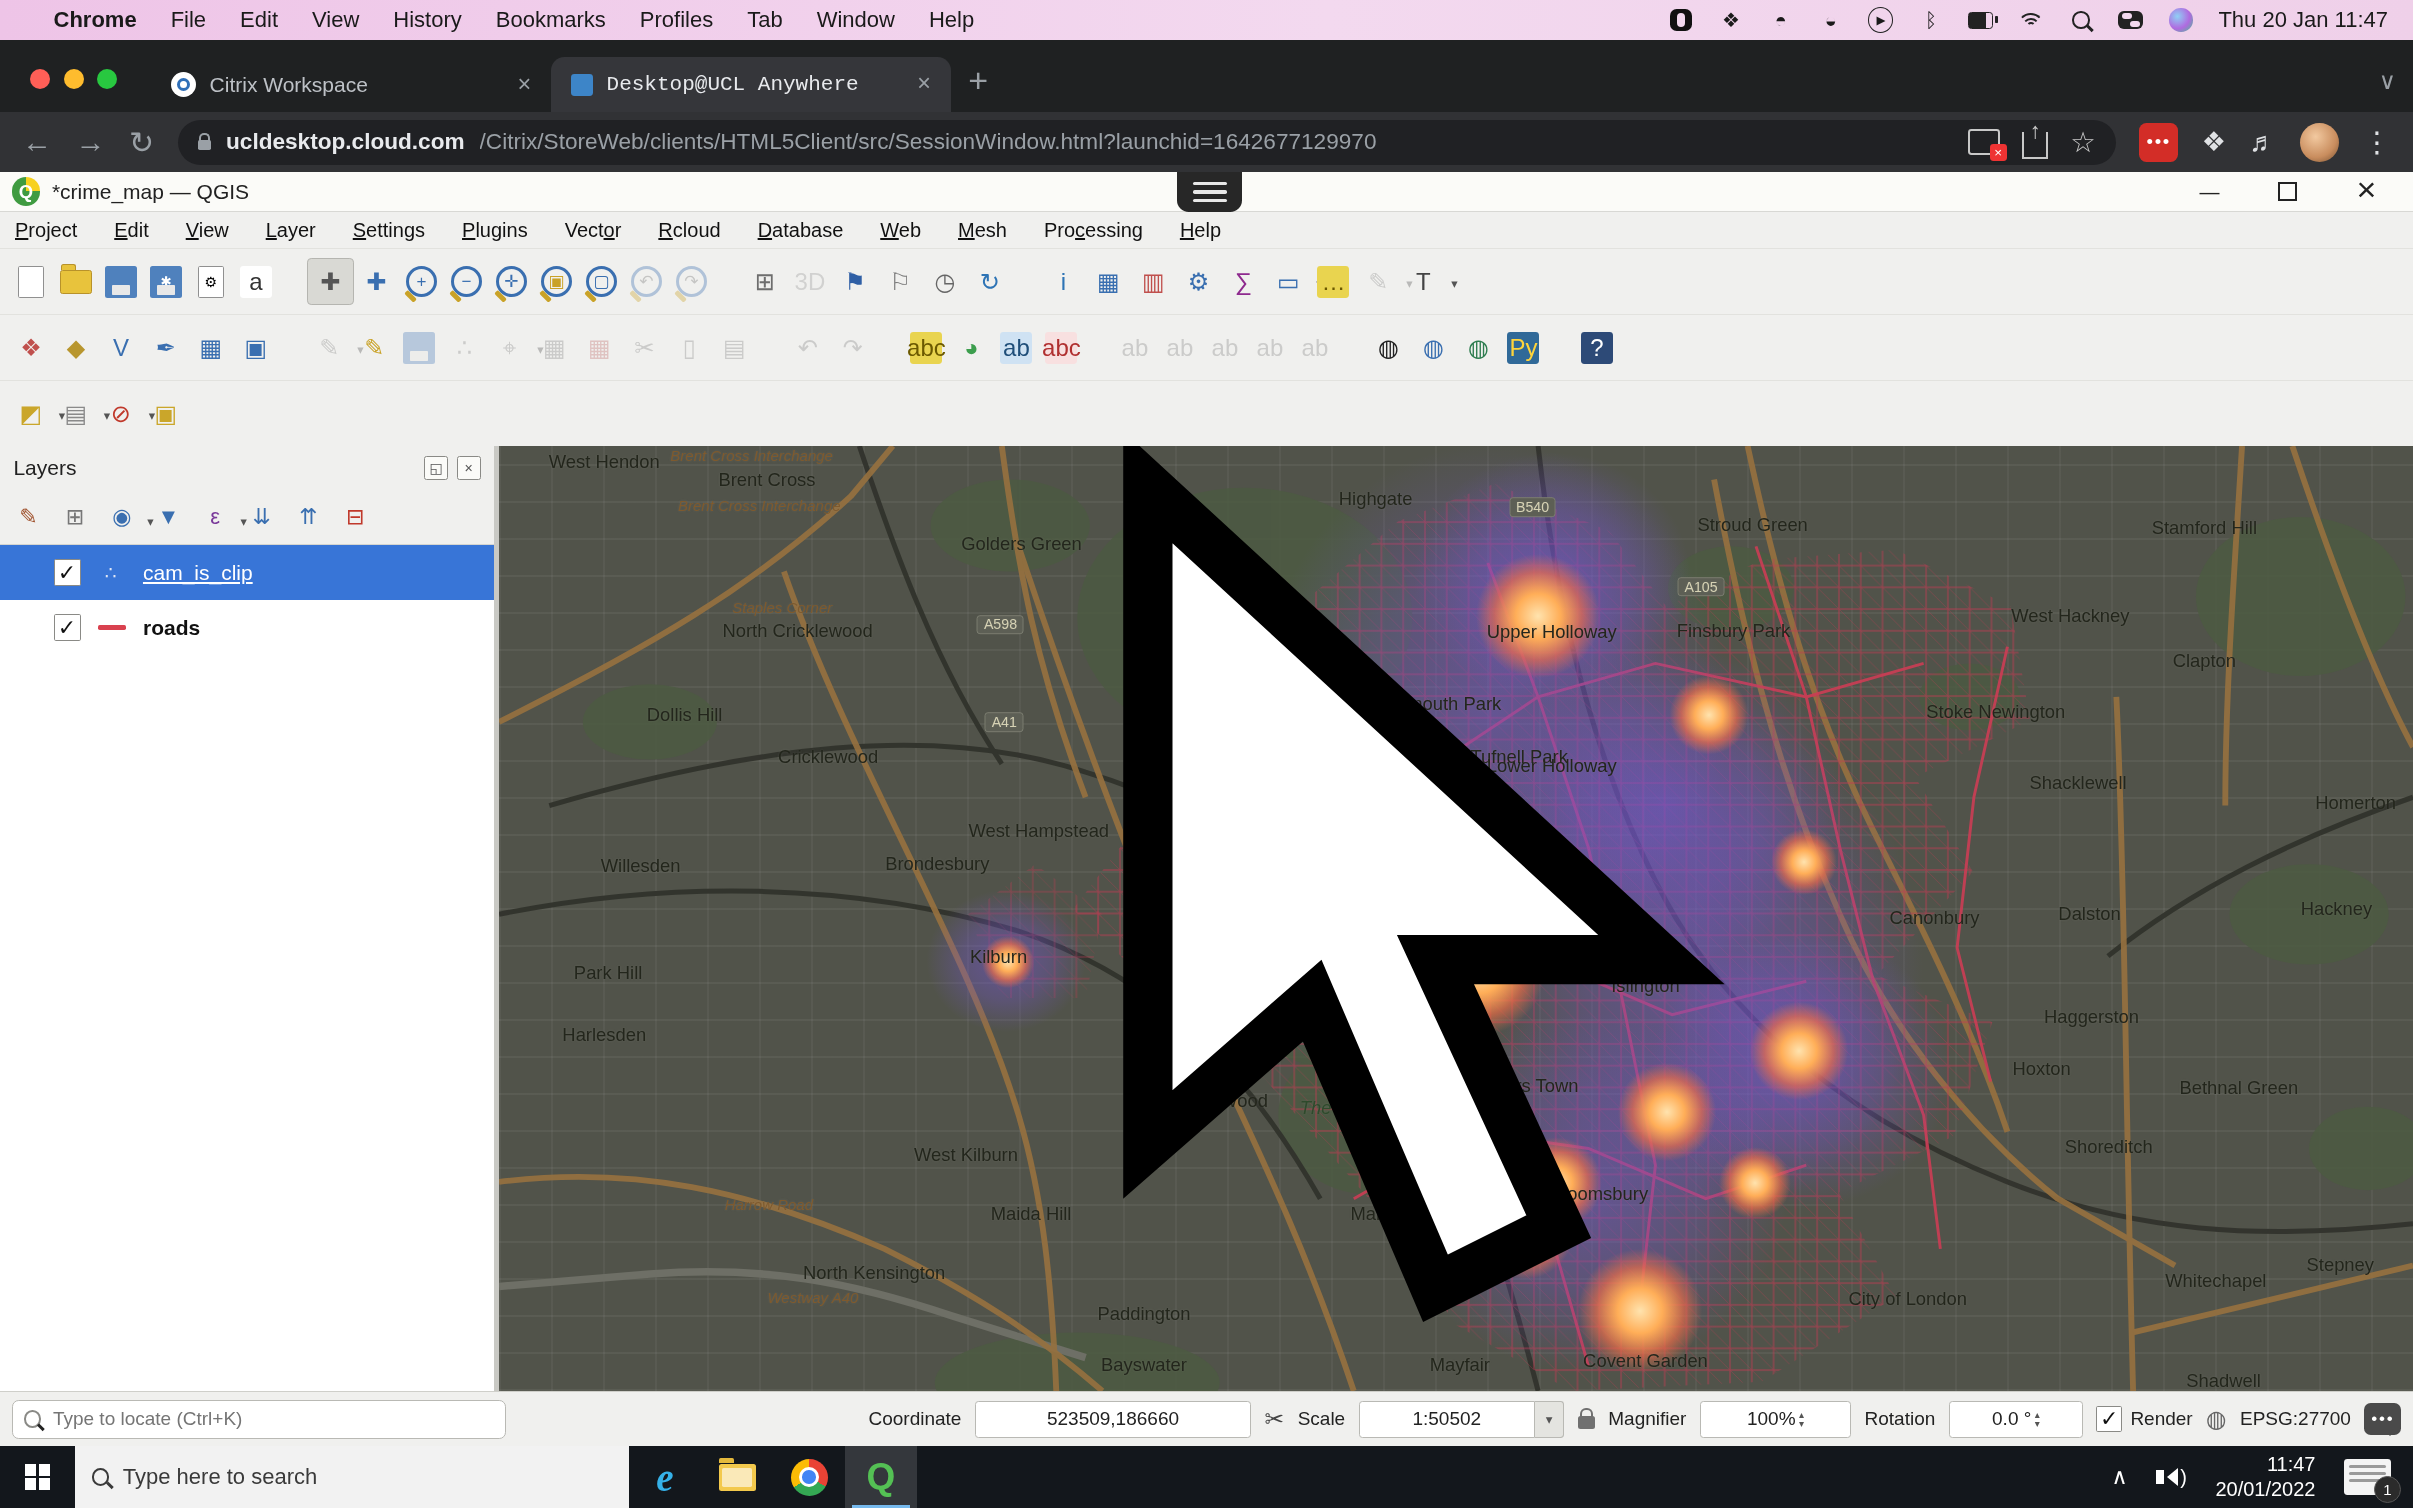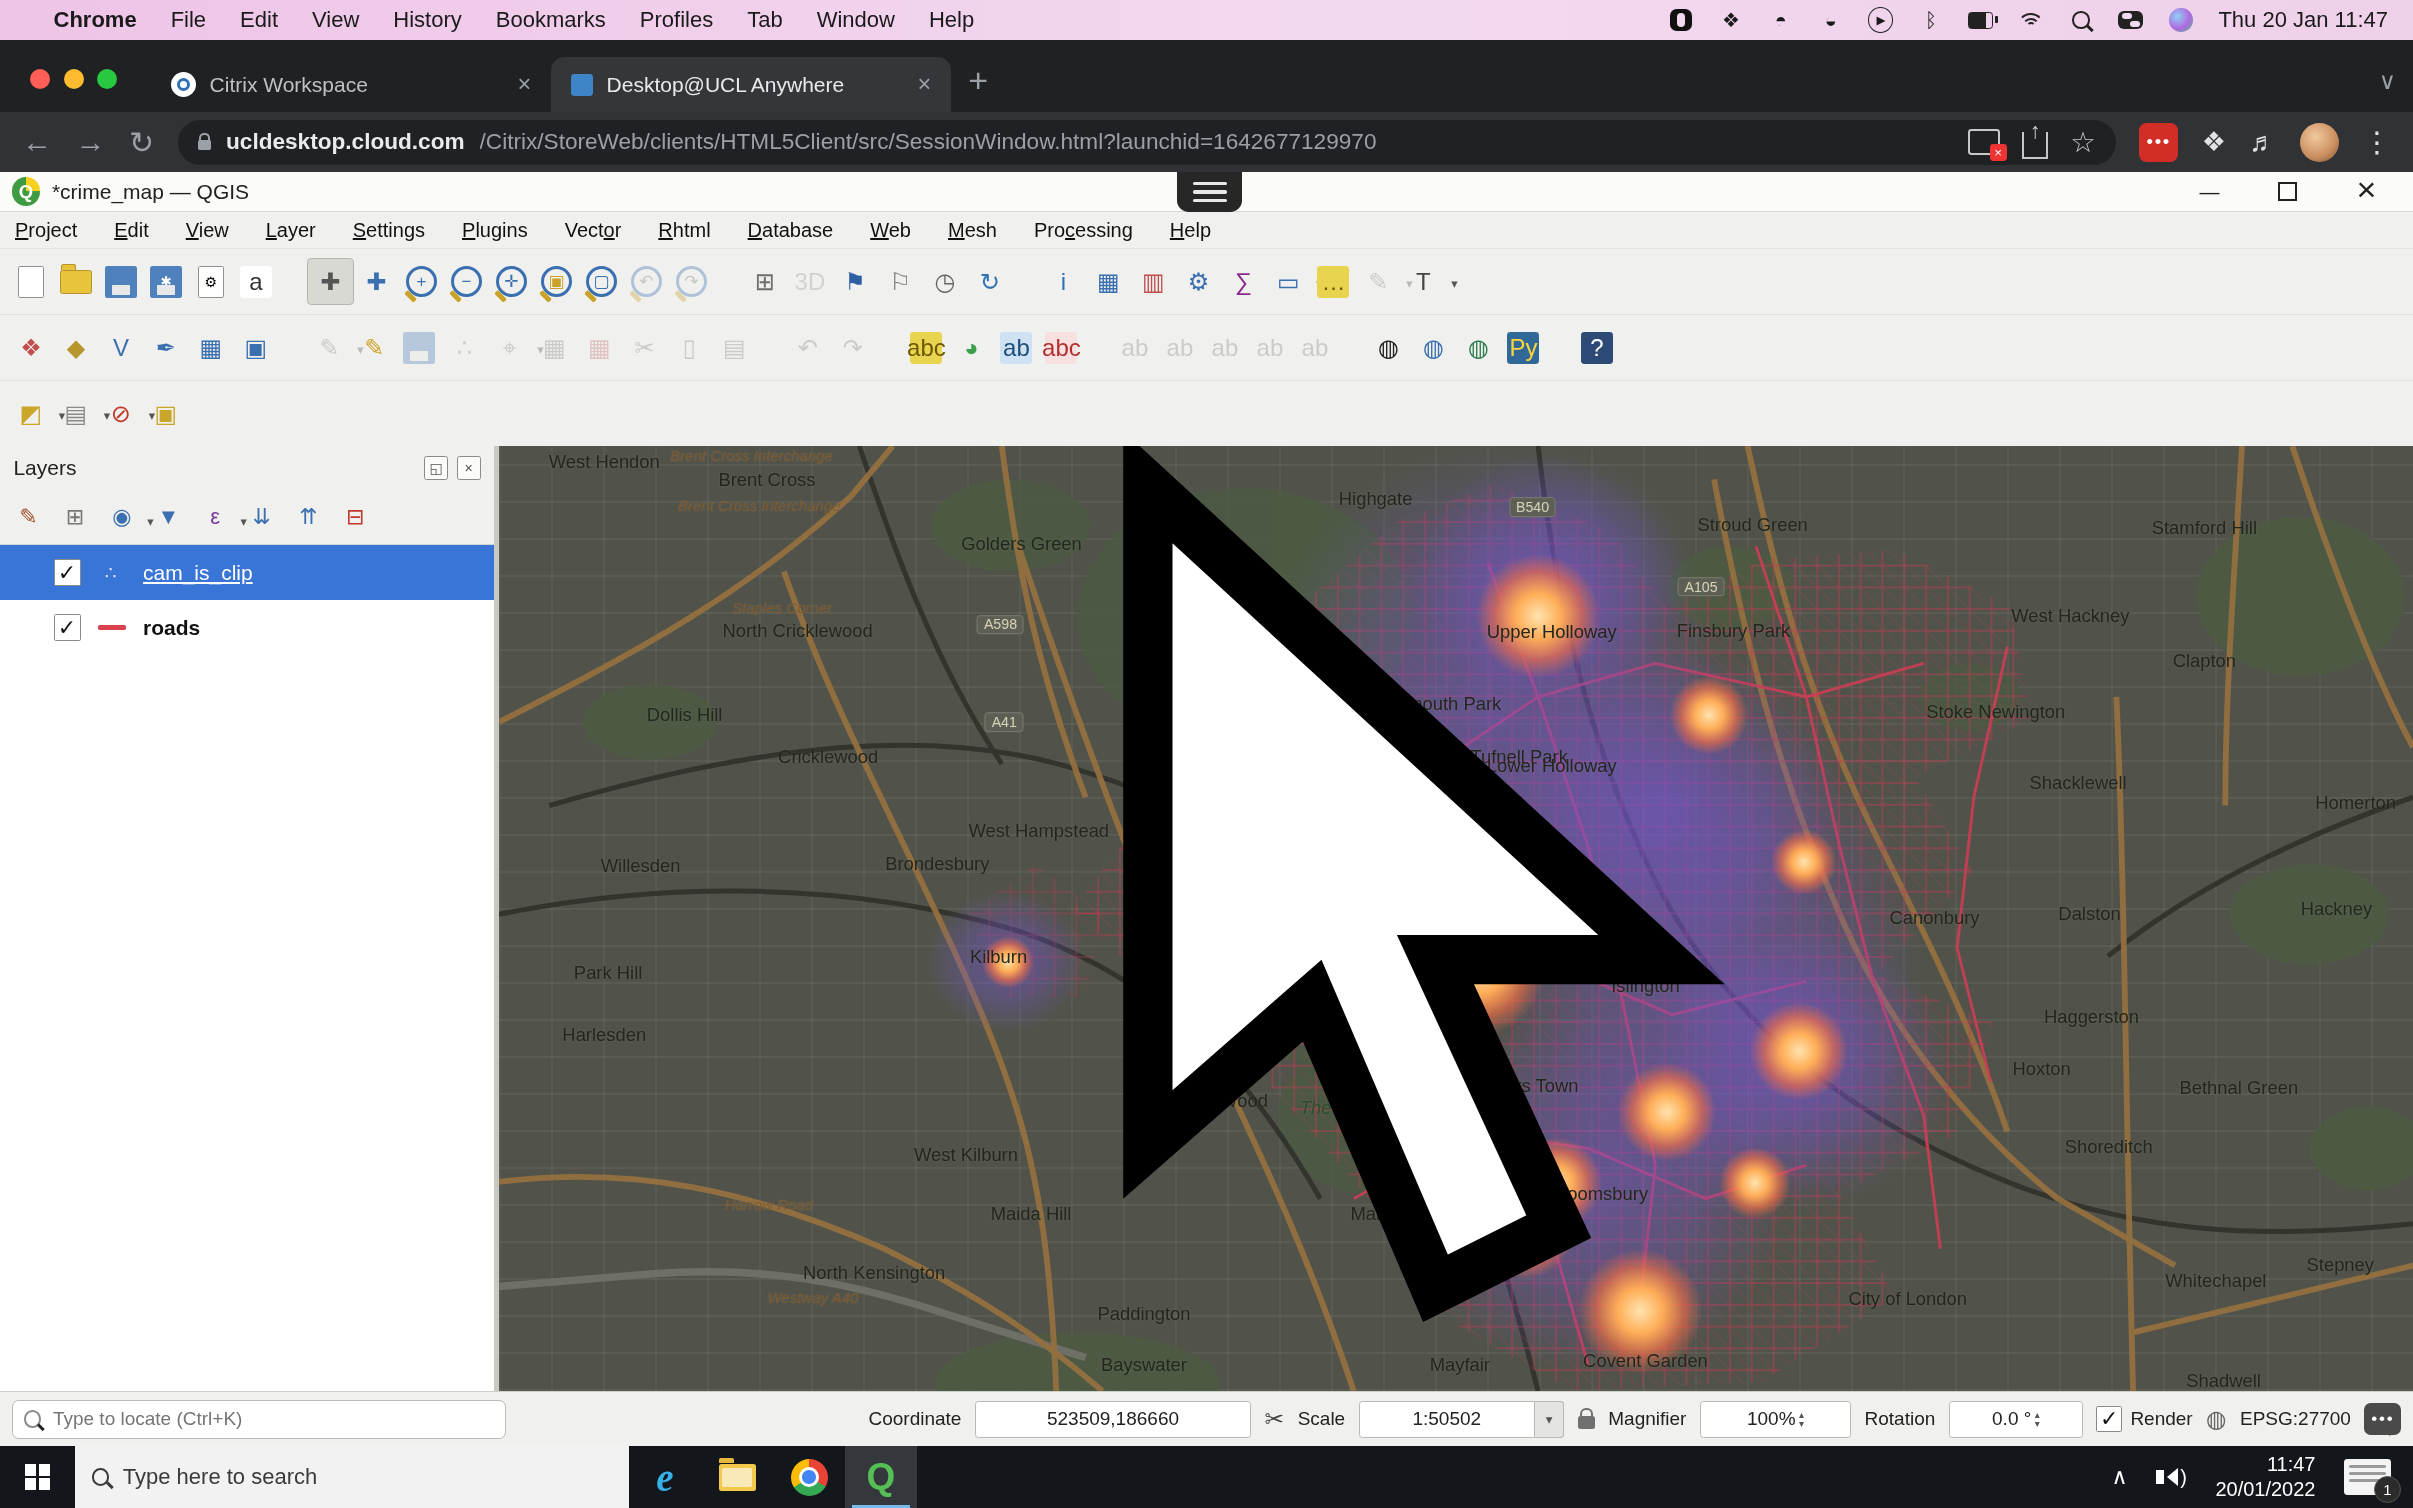--- a/index.html
+++ b/index.html
@@ -31,21 +31,21 @@
   .siri{width:23.5px;height:23.5px;border-radius:50%;background:radial-gradient(circle at 35% 35%,#8fd0f5,#b06ae0 55%,#41c48a);}
   .circb{width:23.5px;height:23.5px;border:1.7px solid #222;border-radius:50%;display:flex;align-items:center;justify-content:center;font-size:11.7px;}
 
   
   #tabstrip{height:72px;background:#1f2122;display:flex;align-items:flex-end;padding:0 22px;position:relative;}
   .lights{display:flex;gap:13.4px;align-items:center;margin:0 34px 23.5px 8.4px;}
   .light{width:20px;height:20px;border-radius:50%;}
   .l-red{background:#ff5f57;} .l-yel{background:#febc2e;} .l-grn{background:#28c840;}
   .tab{display:flex;align-items:center;gap:13.4px;height:55px;padding:0 20px;border-radius:13.4px 13.4px 0 0;
     color:#bdc1c6;font-size:21px;max-width:469px;min-width:360px;}
-  .tab.active{background:#35363a;color:#e8eaed;}
+  .tab.active{background:#35363a;color:#e8eaed;font-family:Liberation Mono, monospace;}
   .favicon-citrix{width:25px;height:25px;border-radius:50%;background:#fff;position:relative;}
   .favicon-citrix::after{content:"";position:absolute;inset:5.9px;border:3.4px solid #2f6fb8;border-radius:50%;}
   .favicon-ucl{width:22px;height:22px;background:#3d85c8;border-radius:3.4px;}
   .tab .title{flex:1;overflow:hidden;white-space:nowrap;}
   .gx-x::before{content:"×";}
   .gx-plus::before{content:"+";}
   .gx-chevd::before{content:"∨";}
   .tabclose{font-size:23.5px;color:#9aa0a6;}
   .newtab{color:#9aa0a6;font-size:34px;margin:0 0 11.7px 17px;}
   .strip-chev{position:absolute;right:17px;bottom:17px;color:#9aa0a6;font-size:23.5px;}
@@ -305,21 +305,21 @@
   </div>
 
   <div id="qmenus">
       <span class="menu-item"><span></span><u>P</u><span>roject</span></span>
       <span class="menu-item"><span></span><u>E</u><span>dit</span></span>
       <span class="menu-item"><span></span><u>V</u><span>iew</span></span>
       <span class="menu-item"><span></span><u>L</u><span>ayer</span></span>
       <span class="menu-item"><span></span><u>S</u><span>ettings</span></span>
       <span class="menu-item"><span></span><u>P</u><span>lugins</span></span>
       <span class="menu-item"><span>Vect</span><u>o</u><span>r</span></span>
-      <span class="menu-item"><span></span><u>R</u><span>html</span></span>
+      <span class="menu-item"><span></span><u>R</u><span>cloud</span></span>
       <span class="menu-item"><span></span><u>D</u><span>atabase</span></span>
       <span class="menu-item"><span></span><u>W</u><span>eb</span></span>
       <span class="menu-item"><span></span><u>M</u><span>esh</span></span>
       <span class="menu-item"><span>Pro</span><u>c</u><span>essing</span></span>
       <span class="menu-item"><span></span><u>H</u><span>elp</span></span>
     </div>
 
   <div class="qtoolbar">
       <span class="tbi page">
         <b></b>

